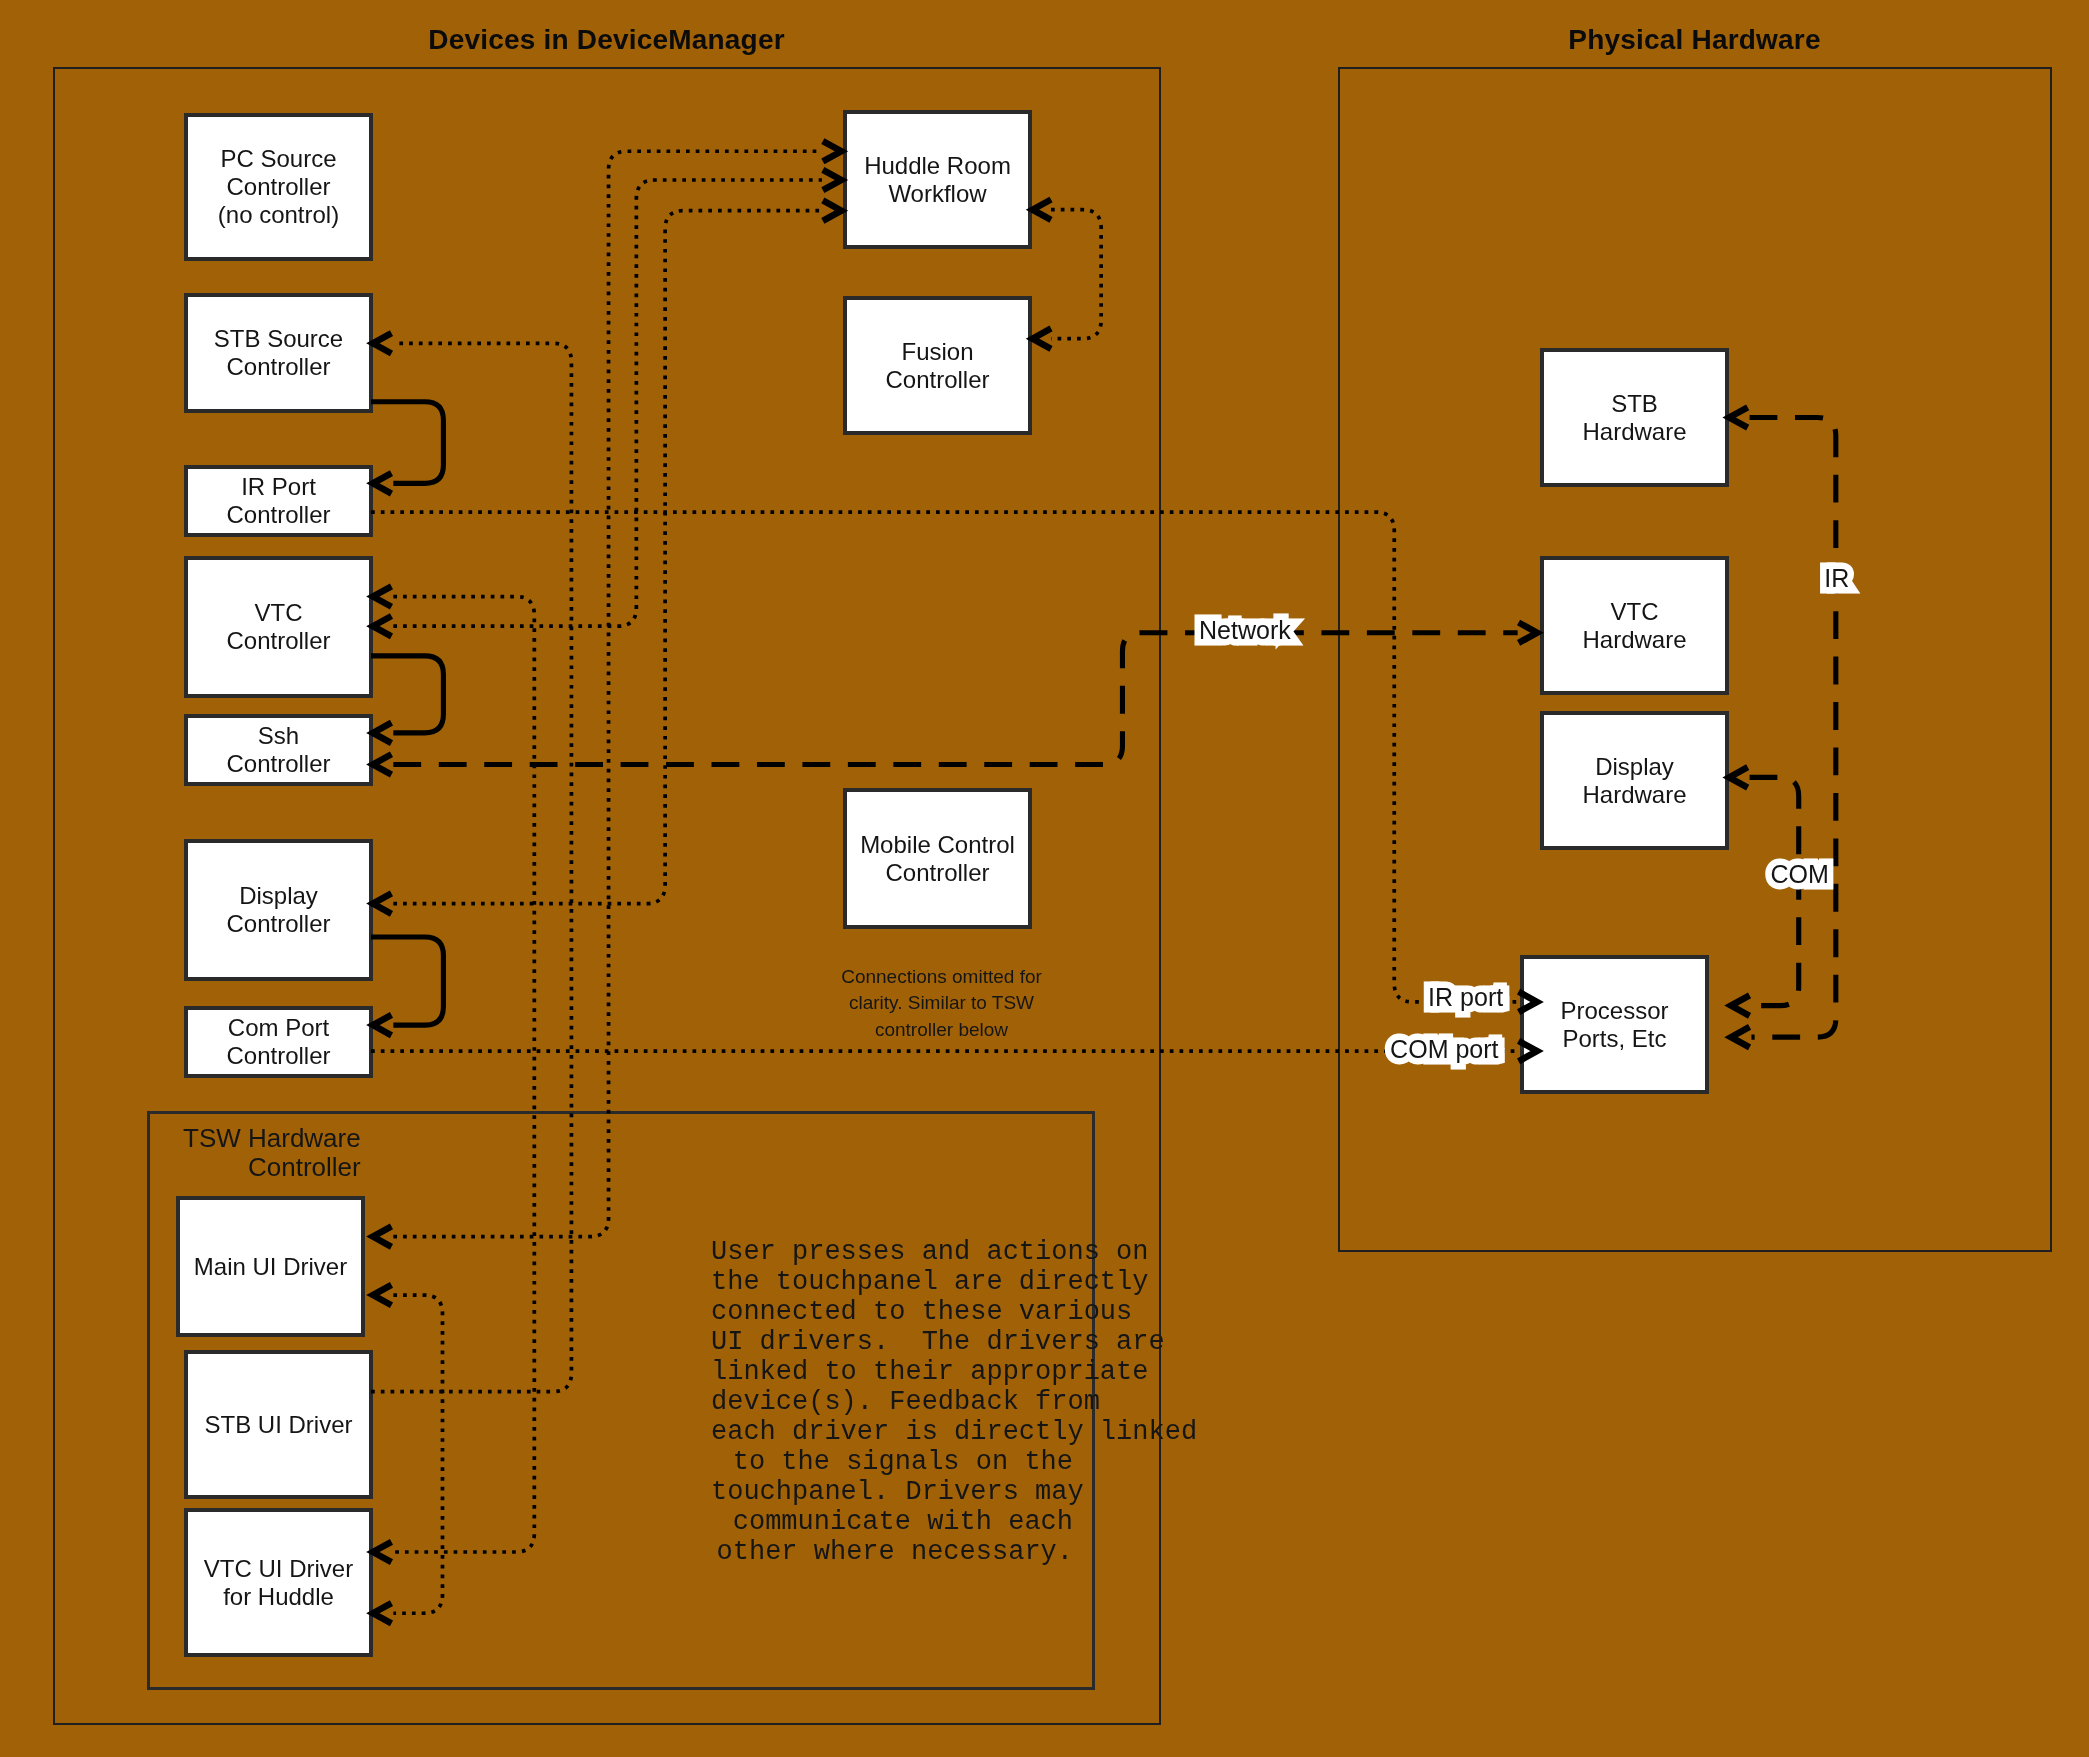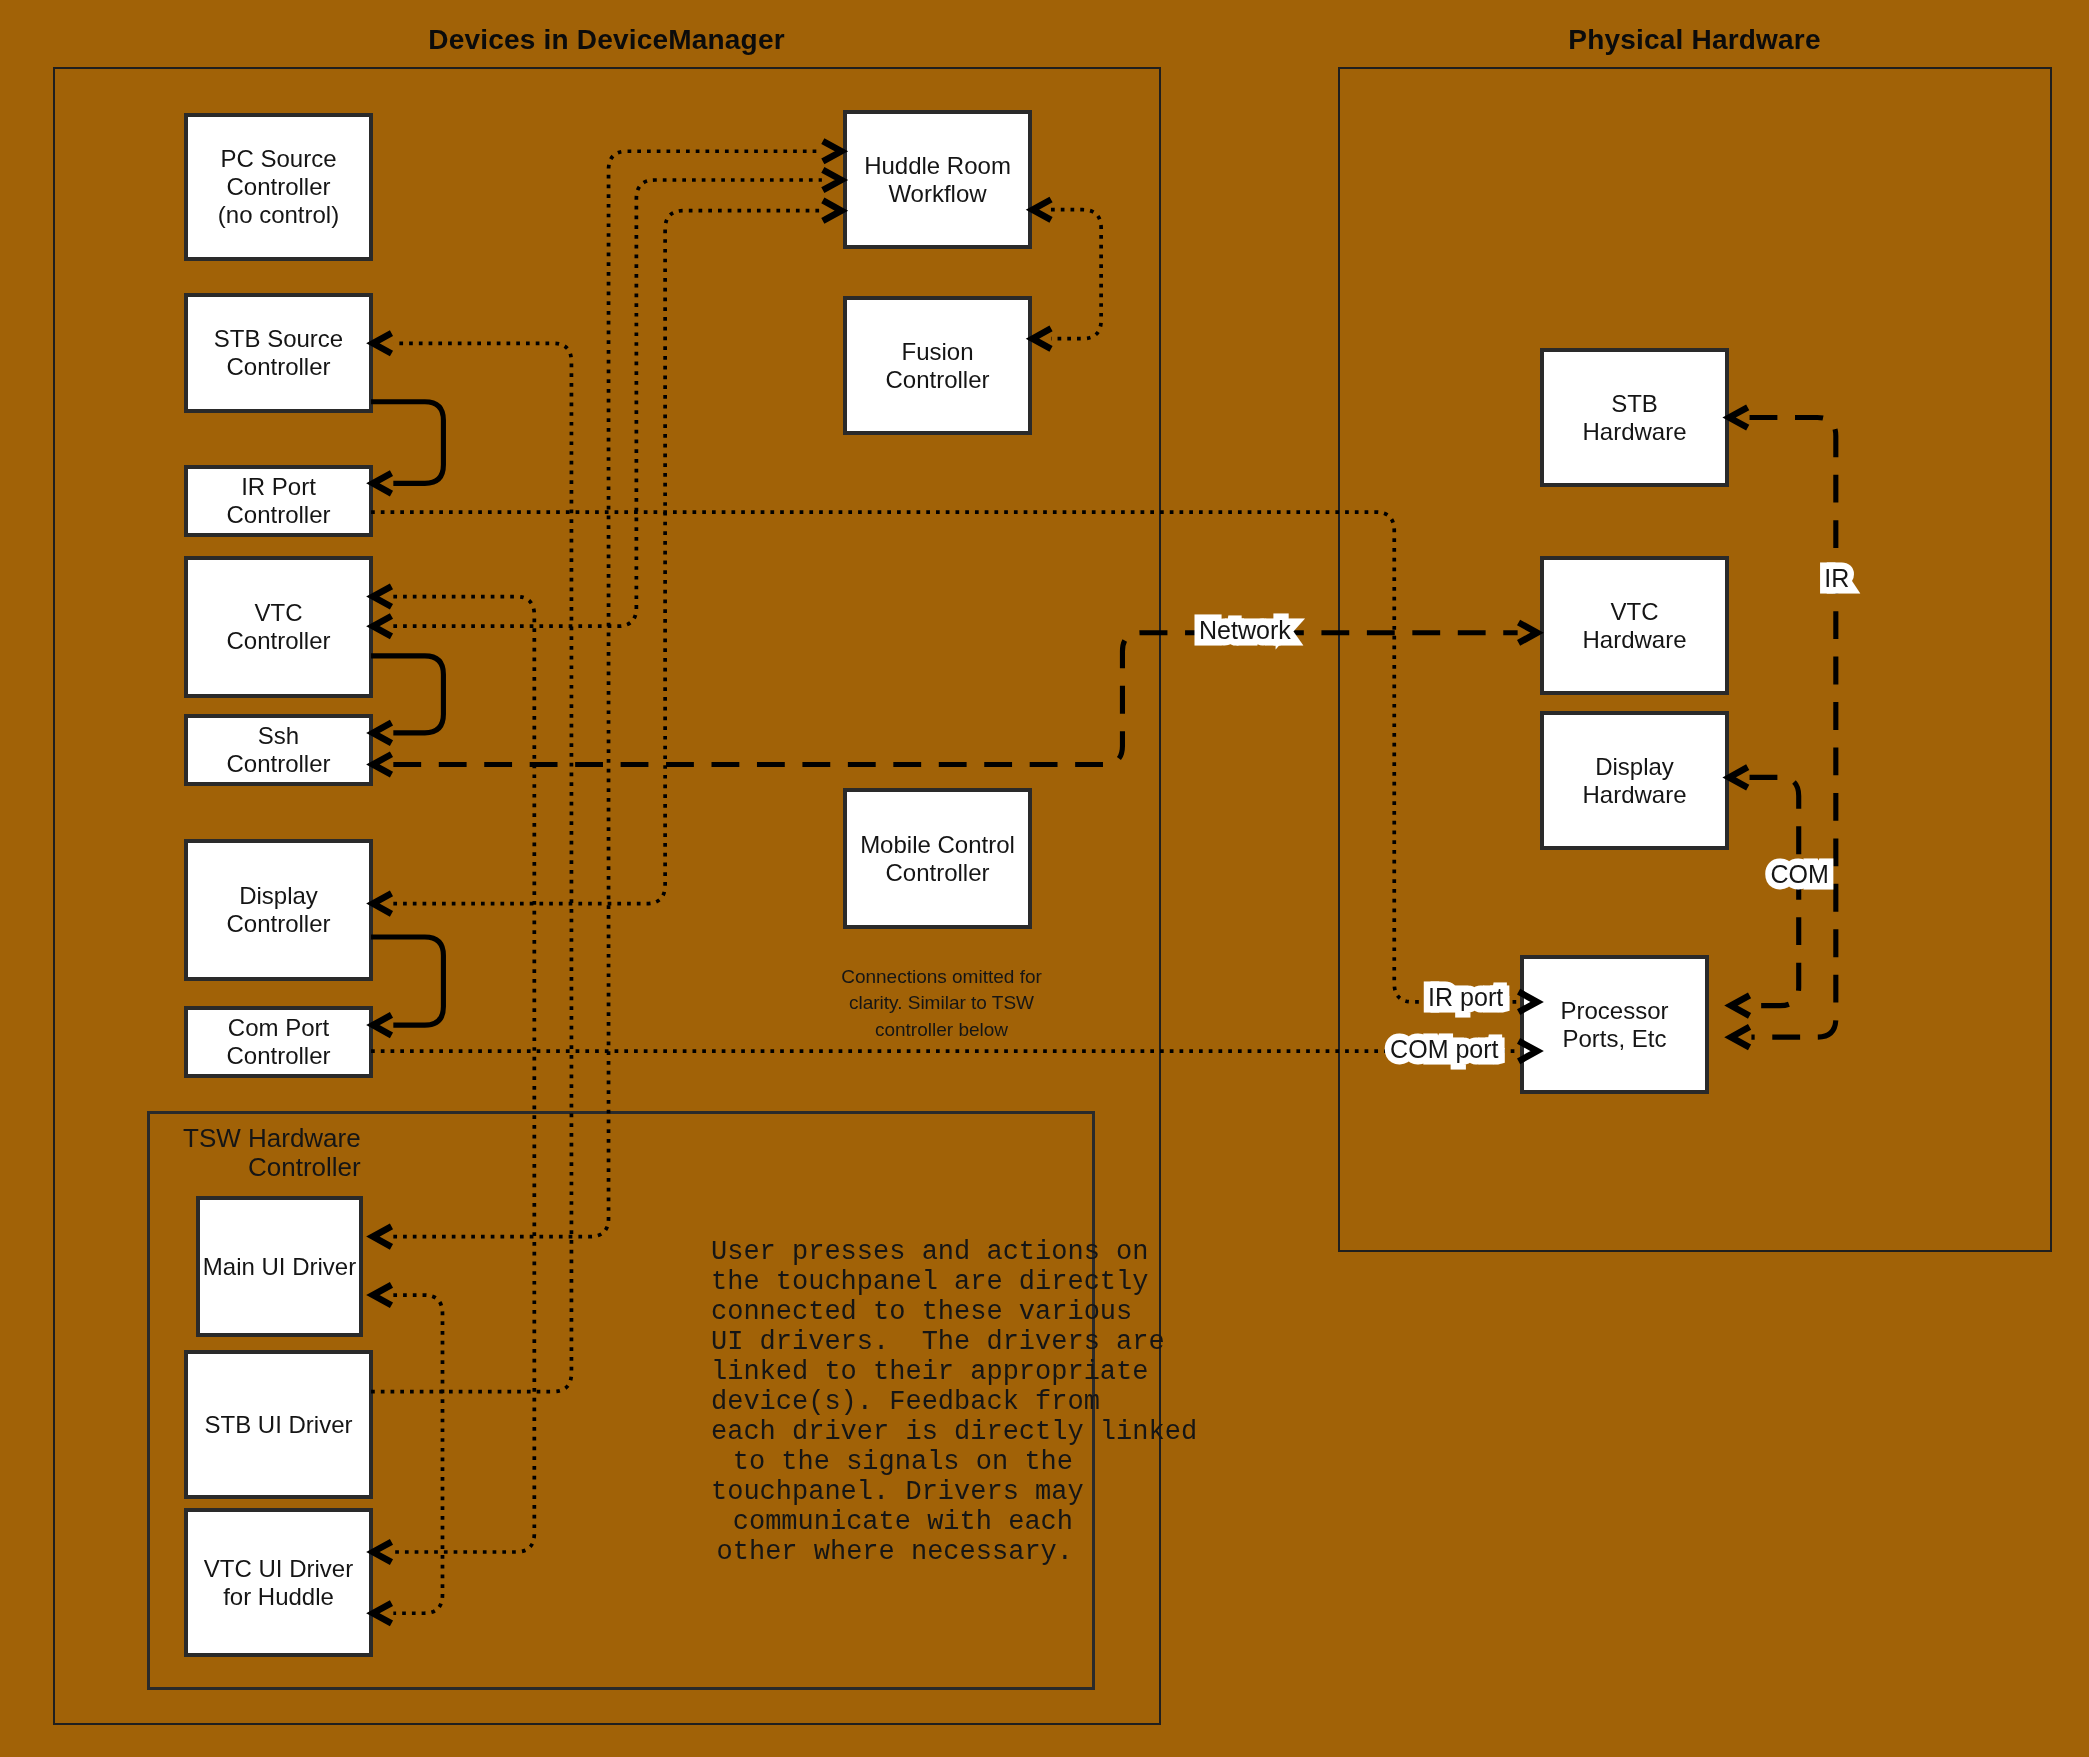--- a/index.html
+++ b/index.html
@@ -40,21 +40,21 @@
   .pc       {left:184px;top:113px; width:189px;height:148px;}
   .stb_src  {left:184px;top:293px; width:189px;height:120px;}
   .ir_port  {left:184px;top:465px; width:189px;height:72px;}
   .vtc      {left:184px;top:556px; width:189px;height:142px;}
   .ssh      {left:184px;top:714px; width:189px;height:72px;}
   .disp     {left:184px;top:839px; width:189px;height:142px;}
   .com_port {left:184px;top:1006px;width:189px;height:72px;}
   .huddle   {left:843px;top:110px; width:189px;height:139px;}
   .fusion   {left:843px;top:296px; width:189px;height:139px;}
   .mobile   {left:843px;top:788px; width:189px;height:141px;}
-  .main_ui  {left:196px;top:1196px;width:167px;height:141px;}
+  .main_ui  {left:176px;top:1196px;width:189px;height:141px;}
   .stb_ui   {left:184px;top:1350px;width:189px;height:149px;}
   .vtc_ui   {left:184px;top:1508px;width:189px;height:149px;}
   .stb_hw   {left:1540px;top:348px;width:189px;height:139px;}
   .vtc_hw   {left:1540px;top:556px;width:189px;height:139px;}
   .disp_hw  {left:1540px;top:711px;width:189px;height:139px;}
   .proc     {left:1520px;top:955px;width:189px;height:139px;}
 
   .tsw-label{
     position:absolute;left:183px;top:1124px;
     font-size:26px;line-height:29px;color:#151515;text-align:right;

